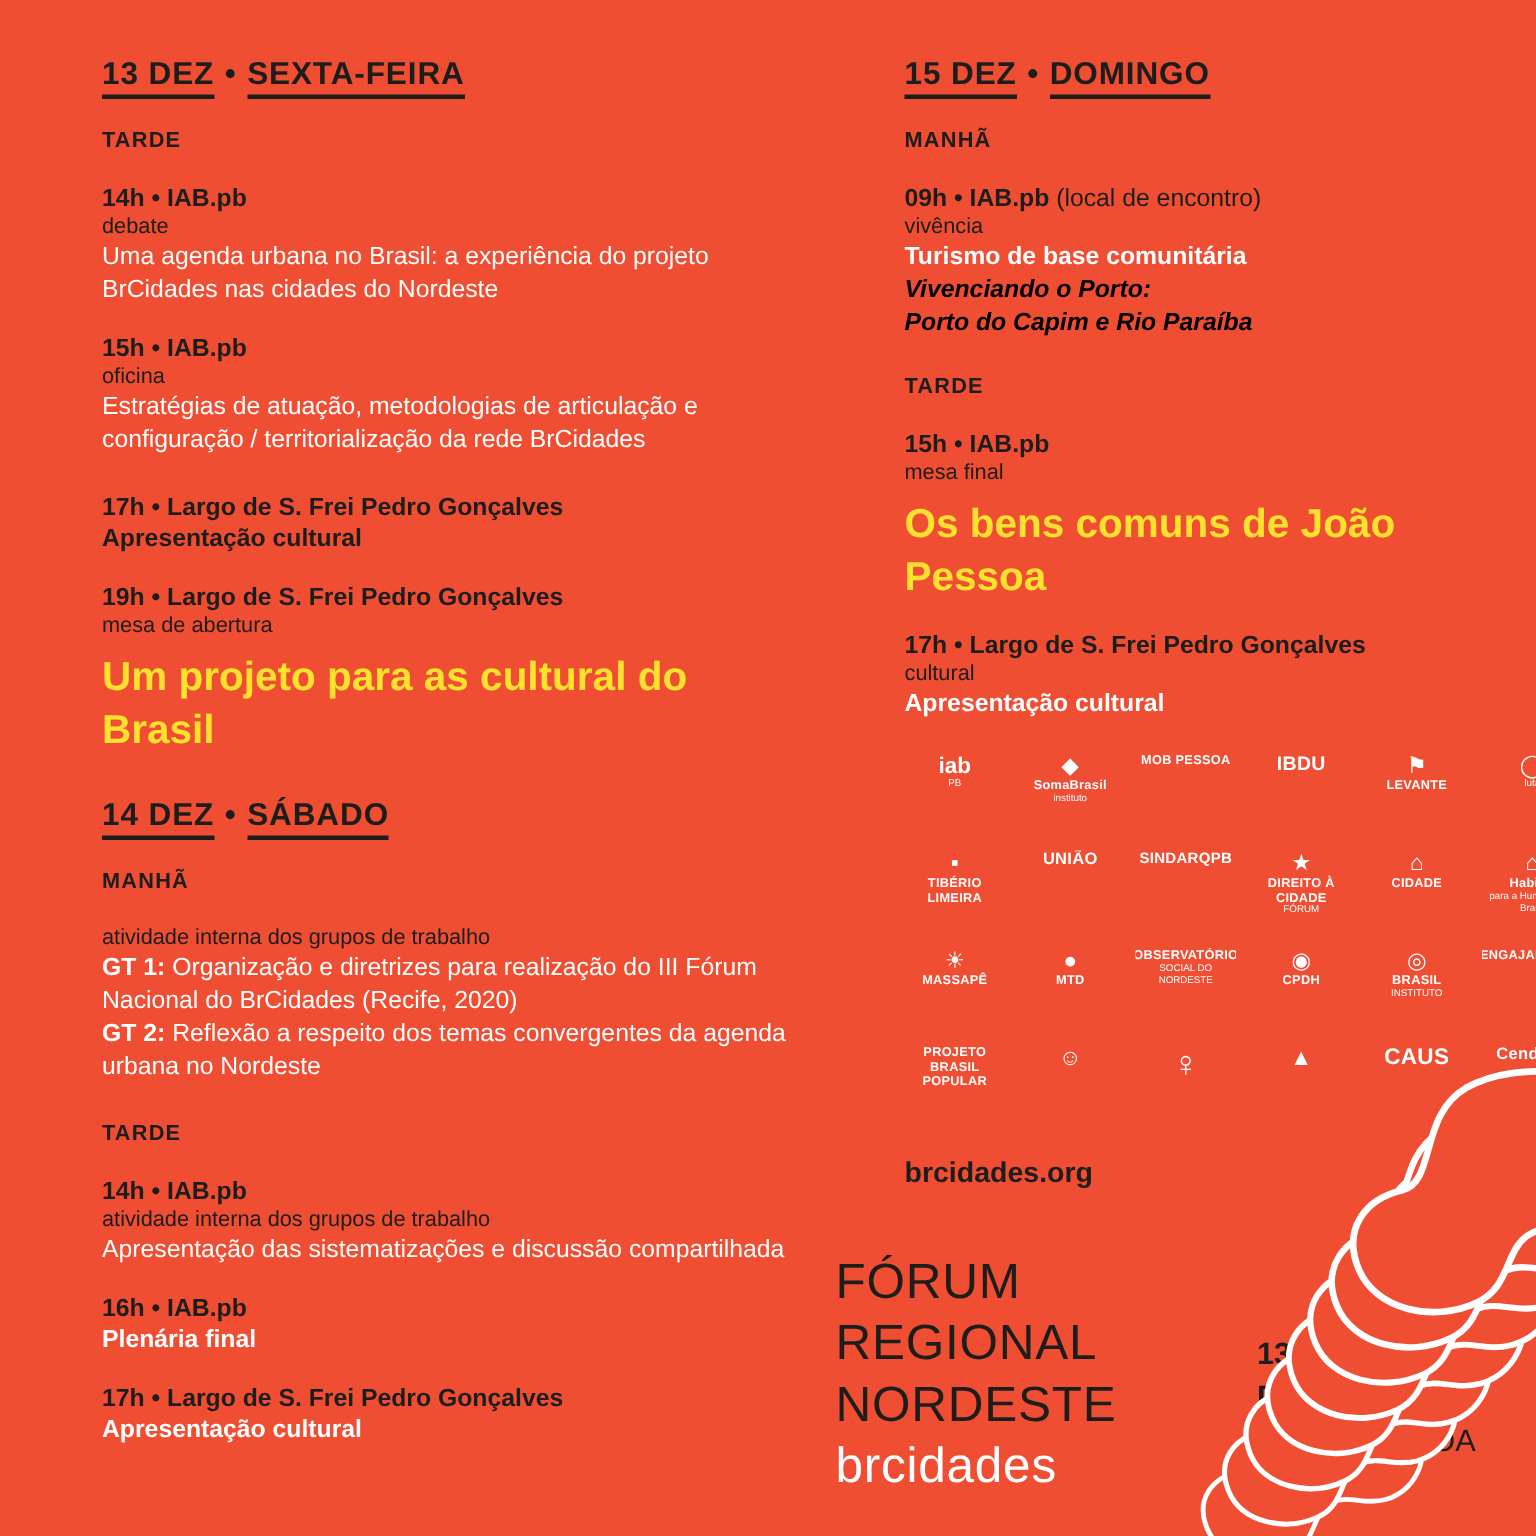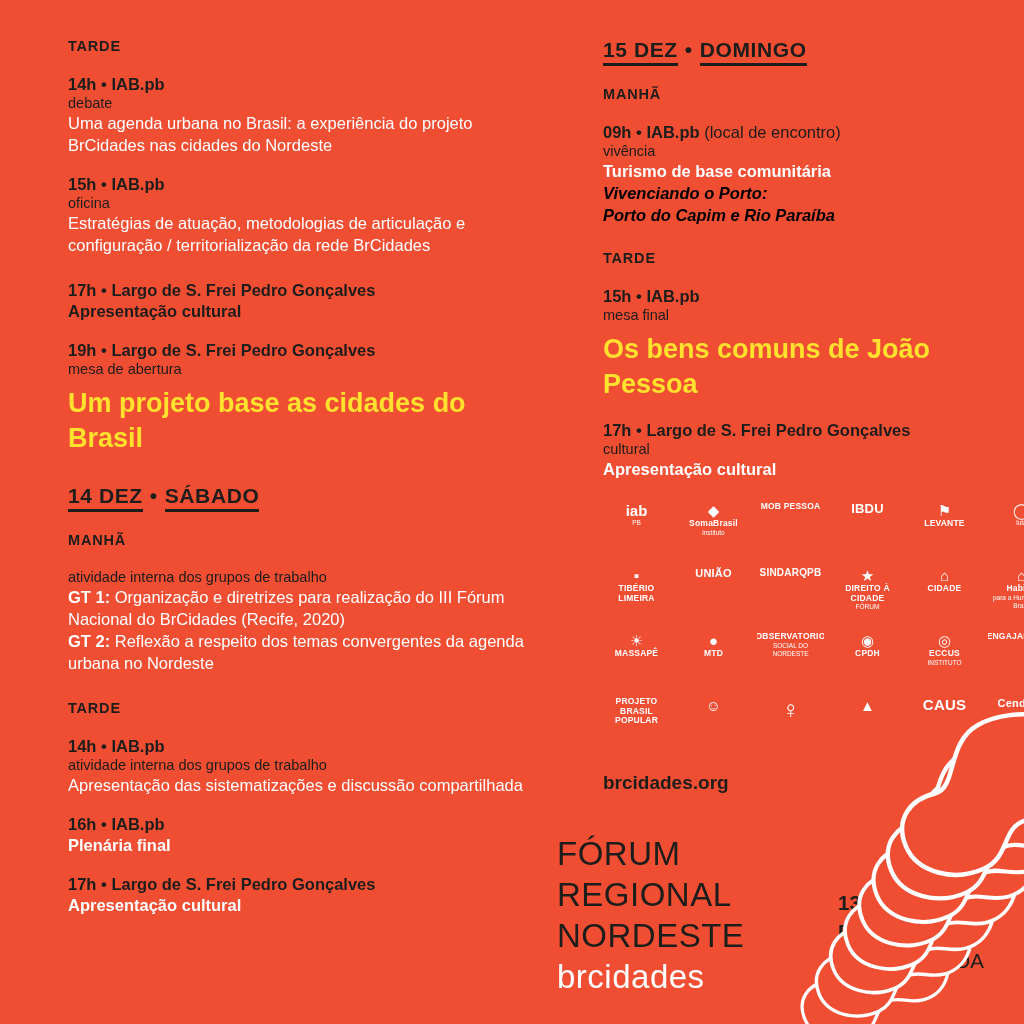--- a/index.html
+++ b/index.html
@@ -57,20 +57,23 @@
   .ei-b{font-weight:800;}
   .ei-r{font-weight:400;}
 
   .blob-svg{position:absolute;left:800px;top:724px;overflow:visible;}
 </style>
 </head>
 <body>
 
 <div class="col col-left">
 
+  <div class="day-header">
+    <span class="u">13 DEZ</span><span class="hdr-sep">•</span><span class="u">SEXTA-FEIRA</span>
+  </div>
 
   <div class="part-label">TARDE</div>
 
   <div class="event">
     <div class="time">14h • IAB.pb</div>
     <div class="kind">debate</div>
     <div class="desc white">Uma agenda urbana no Brasil: a experiência do projeto BrCidades nas cidades do Nordeste</div>
   </div>
 
   <div class="event mb-lg">
@@ -80,21 +83,21 @@
   </div>
 
   <div class="event">
     <div class="time">17h • Largo de S. Frei Pedro Gonçalves</div>
     <div class="desc black-b">Apresentação cultural</div>
   </div>
 
   <div class="event">
     <div class="time">19h • Largo de S. Frei Pedro Gonçalves</div>
     <div class="kind">mesa de abertura</div>
-    <div class="headline hl-w1">Um projeto base as cidades do Brasil</div>
+    <div class="headline hl-w1">Um projeto para as cultural do Brasil</div>
   </div>
 
   <div class="day-header day2-gap">
     <span class="u">14 DEZ</span><span class="hdr-sep">•</span><span class="u">SÁBADO</span>
   </div>
 
   <div class="part-label">MANHÃ</div>
 
   <div class="event">
     <div class="kind">atividade interna dos grupos de trabalho</div>
@@ -230,21 +233,21 @@
         <span class="lg-main">OBSERVATÓRIO</span>
         <span class="lg-sub">SOCIAL DO NORDESTE</span>
       </div>
     <div class="logo-cell">
         <span class="lg-glyph">◉</span>
         <span class="lg-main">CPDH</span>
         <span class="lg-sub"></span>
       </div>
     <div class="logo-cell">
         <span class="lg-glyph">◎</span>
-        <span class="lg-main">ECCUS</span>
+        <span class="lg-main">BRASIL</span>
         <span class="lg-sub">INSTITUTO</span>
       </div>
     <div class="logo-cell">
         <span class="lg-glyph"></span>
         <span class="lg-main">ENGAJAMUNDO</span>
         <span class="lg-sub"></span>
       </div>
 
     <div class="logo-cell">
         <span class="lg-glyph"></span>

